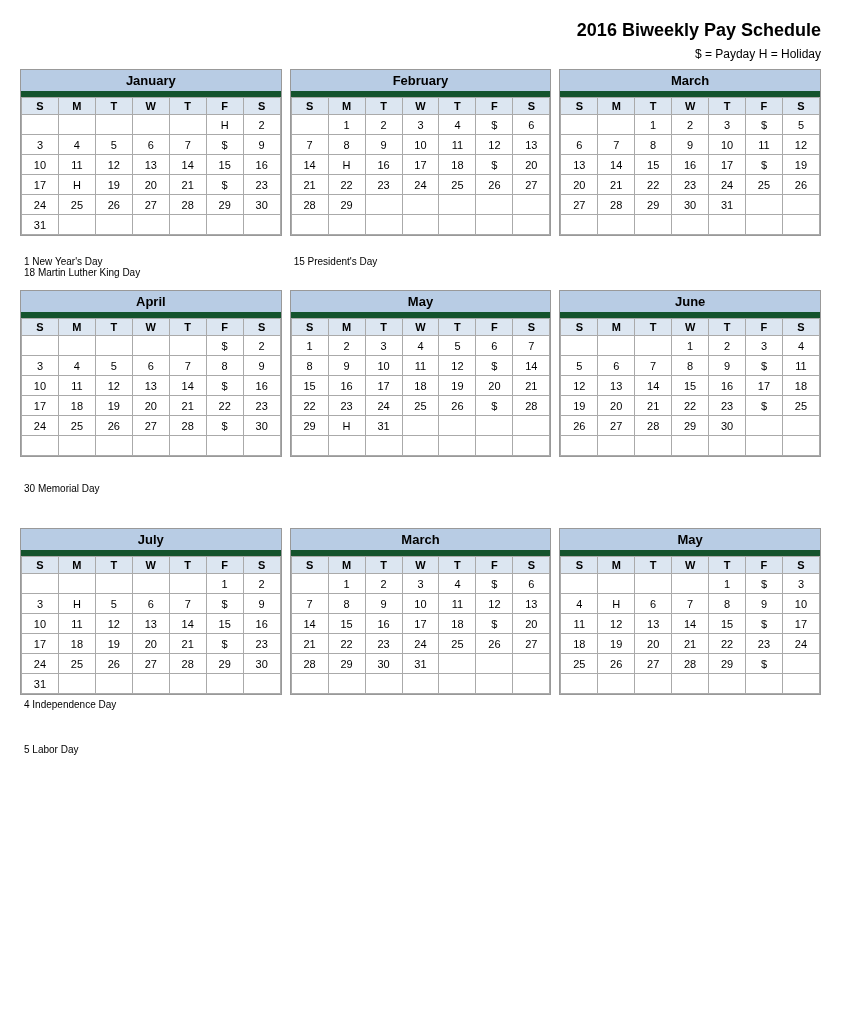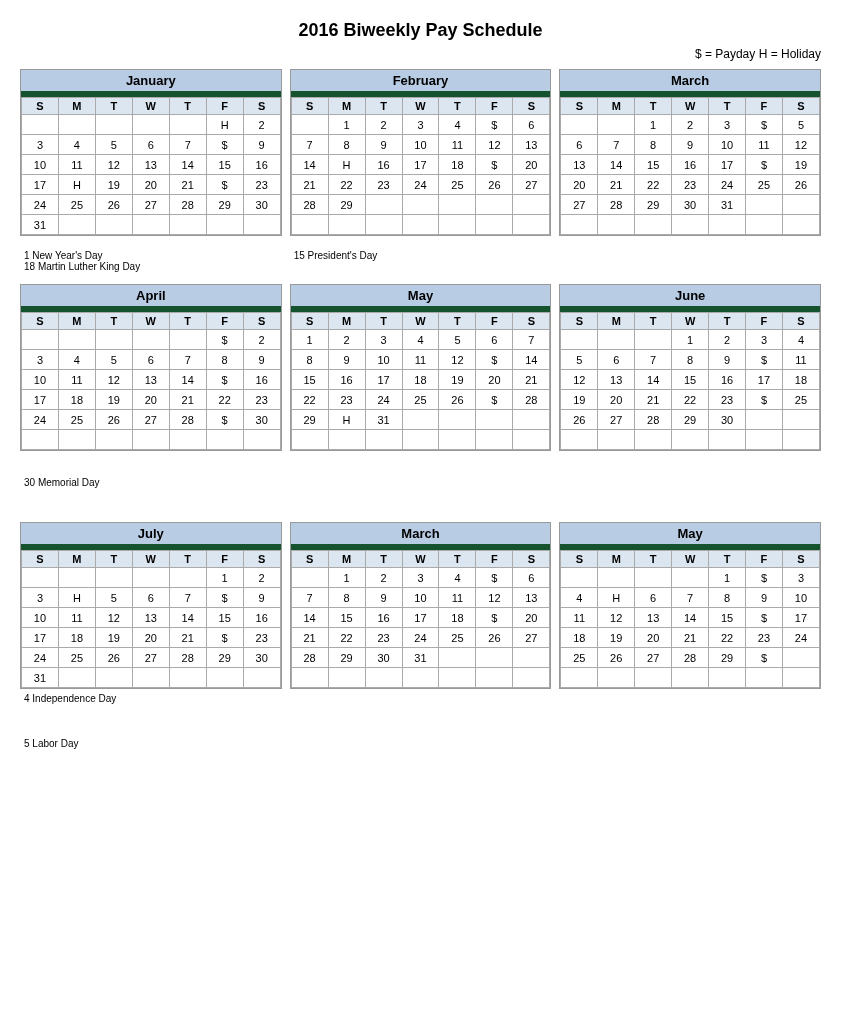--- a/index.html
+++ b/index.html
@@ -4,21 +4,21 @@
   <style>
     * { box-sizing: border-box; margin: 0; padding: 0; }
     body {
       font-family: Arial, sans-serif;
       background: #fff;
       padding: 20px;
       width: 841px;
       min-height: 1024px;
     }
     h1 {
-      text-align: center;
+      text-align: right;
       font-size: 18px;
       font-weight: bold;
       margin-bottom: 6px;
     }
     .legend {
       font-size: 12px;
       margin-bottom: 8px;
       text-align: right;
     }
     .calendars-grid {
@@ -287,21 +287,21 @@
                 <td></td>
                 <td></td>
                 <td></td>
                 <td></td>
                 <td></td>
               </tr>
             </tbody>
           </table>
         </div>
       </div>
-      <div style="display: grid; grid-template-columns: repeat(3, 1fr); gap: 8px; margin-top: 12px; margin-bottom: 6px;">
+      <div style="display: grid; grid-template-columns: repeat(3, 1fr); gap: 8px; margin-top: 18px; margin-bottom: 6px;">
         <div class="notes">
           <div>1 New Year's Day</div>
           <div>18 Martin Luther King Day</div>
         </div>
         <div class="notes">
           <div>15  President's Day</div>
         </div>
         <div class="notes"></div>
       </div>
     </div>

